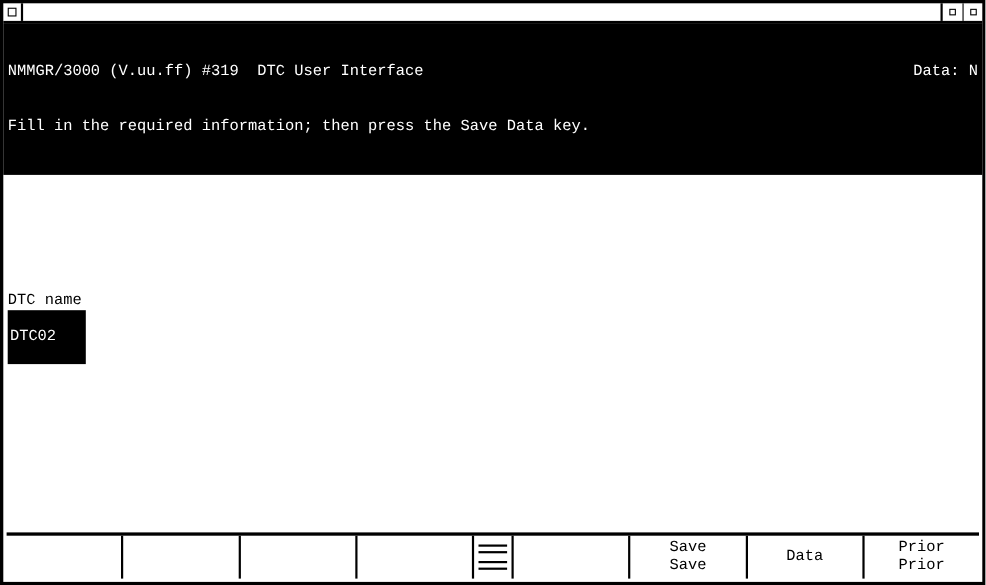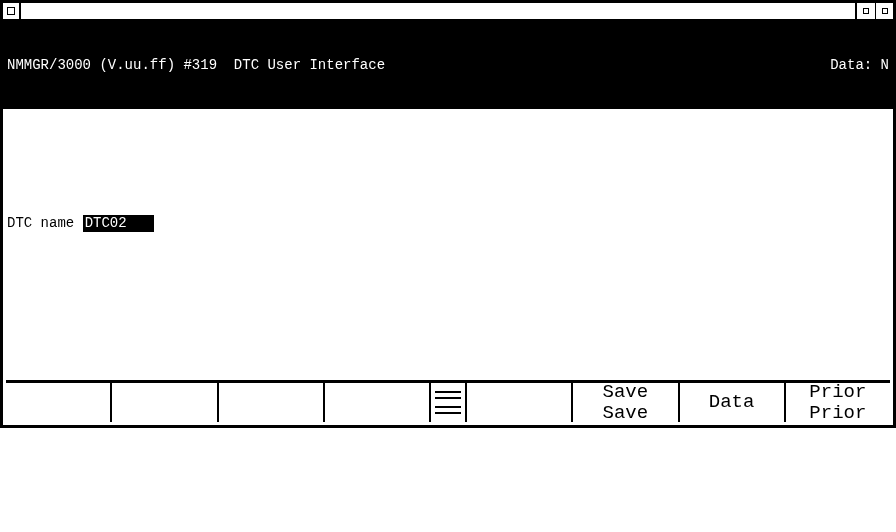--- a/index.html
+++ b/index.html
@@ -4,21 +4,21 @@
 <style>
   * { margin: 0; padding: 0; box-sizing: border-box; }
   body {
     background: #fff;
     font-family: 'Courier New', monospace;
     font-size: 14px;
     line-height: 1.2;
   }
   .window {
     width: 896px;
-    height: 428px;
+    height: 532px;
     border: 3px solid #000;
     position: relative;
     background: #fff;
   }
   .titlebar {
     height: 18px;
     border-bottom: 2px solid #000;
     display: flex;
     align-items: stretch;
   }
@@ -53,45 +53,45 @@
   }
   .header .row { display: flex; }
   .header .row .left { flex: 1; }
   .header .row .right { }
 
   .body {
     padding: 4px 4px 0 4px;
     white-space: pre;
     color: #000;
   }
-  .line { display: flex; align-items: flex-start; margin-bottom: 2px; min-height: 18px; }
+  .line { display: flex; align-items: flex-start; margin-bottom: 2px; min-height: 18px; flex-direction: column; }
   .label { white-space: pre; }
   .inv {
     background: #000;
     color: #fff;
     display: inline-block;
-    padding: 0 2px;
+    padding: 16px 2px;
     white-space: pre;
   }
 
   .fkeys {
     position: absolute;
     left: 3px; right: 3px; bottom: 3px;
     border-top: 3px solid #000;
     display: flex;
     height: 42px;
   }
   .fkey {
     flex: 1;
     border-right: 2px solid #000;
     display: flex;
     flex-direction: column;
     align-items: center;
     justify-content: center;
-    font-size: 19px;
+    font-size: 14px;
     line-height: 1.1;
     text-align: center;
   }
   .fkey:last-child { border-right: none; }
   .fkey.gap {
     flex: 0 0 36px;
     position: relative;
   }
   .fkey.gap::before {
     content: "";
@@ -128,20 +128,21 @@
           <div class="sq"></div>
         </div>
     </div>
   </div>
 
   <div class="header">
     <div class="row">
       <span class="left">NMMGR/3000 (V.uu.ff) #319  DTC User Interface</span>
       <span class="right">Data: N</span>
     </div>
+    <div>Fill in the required information; then press the Save Data key.</div>
   </div>
 
   <div class="body">
     <div style="height:18px"></div>
 
     <div class="line">
       <span class="label">DTC name </span>
       <span class="inv">DTC02   </span>
     </div>
 

